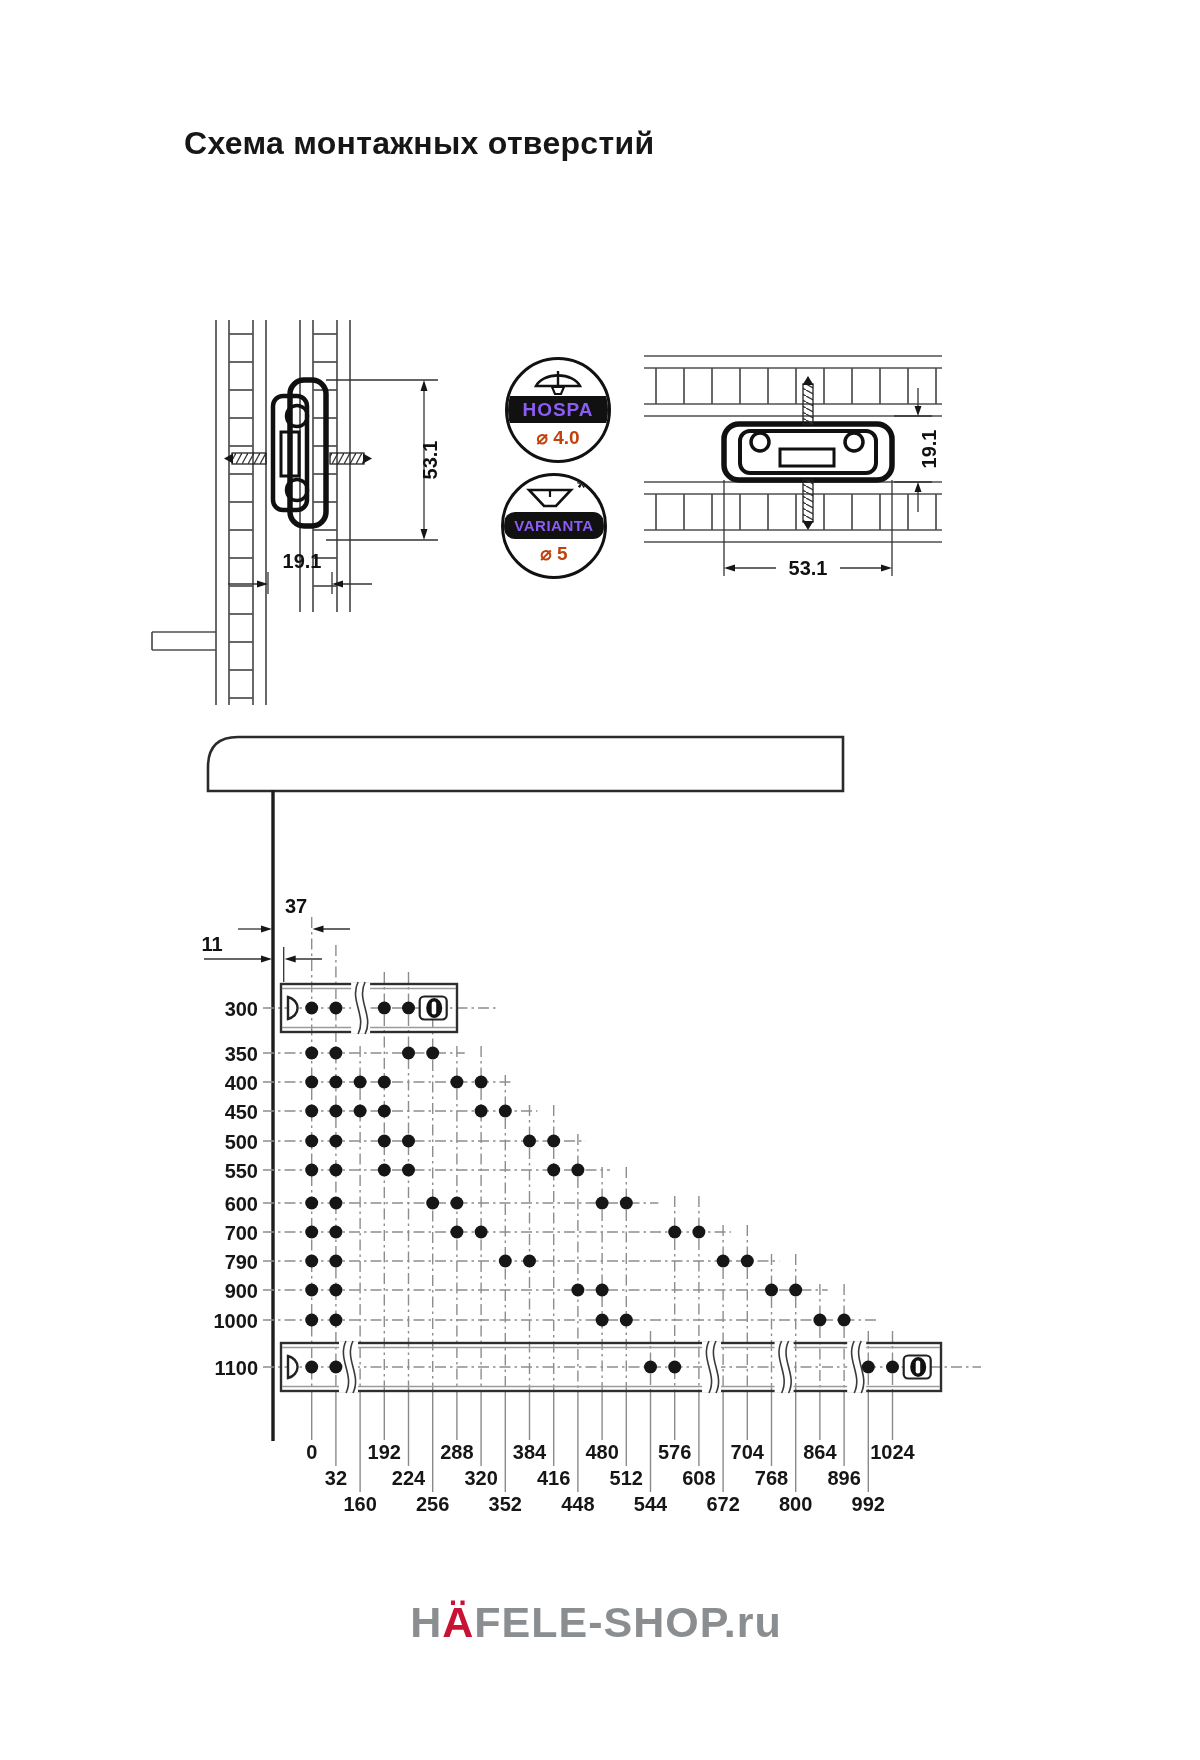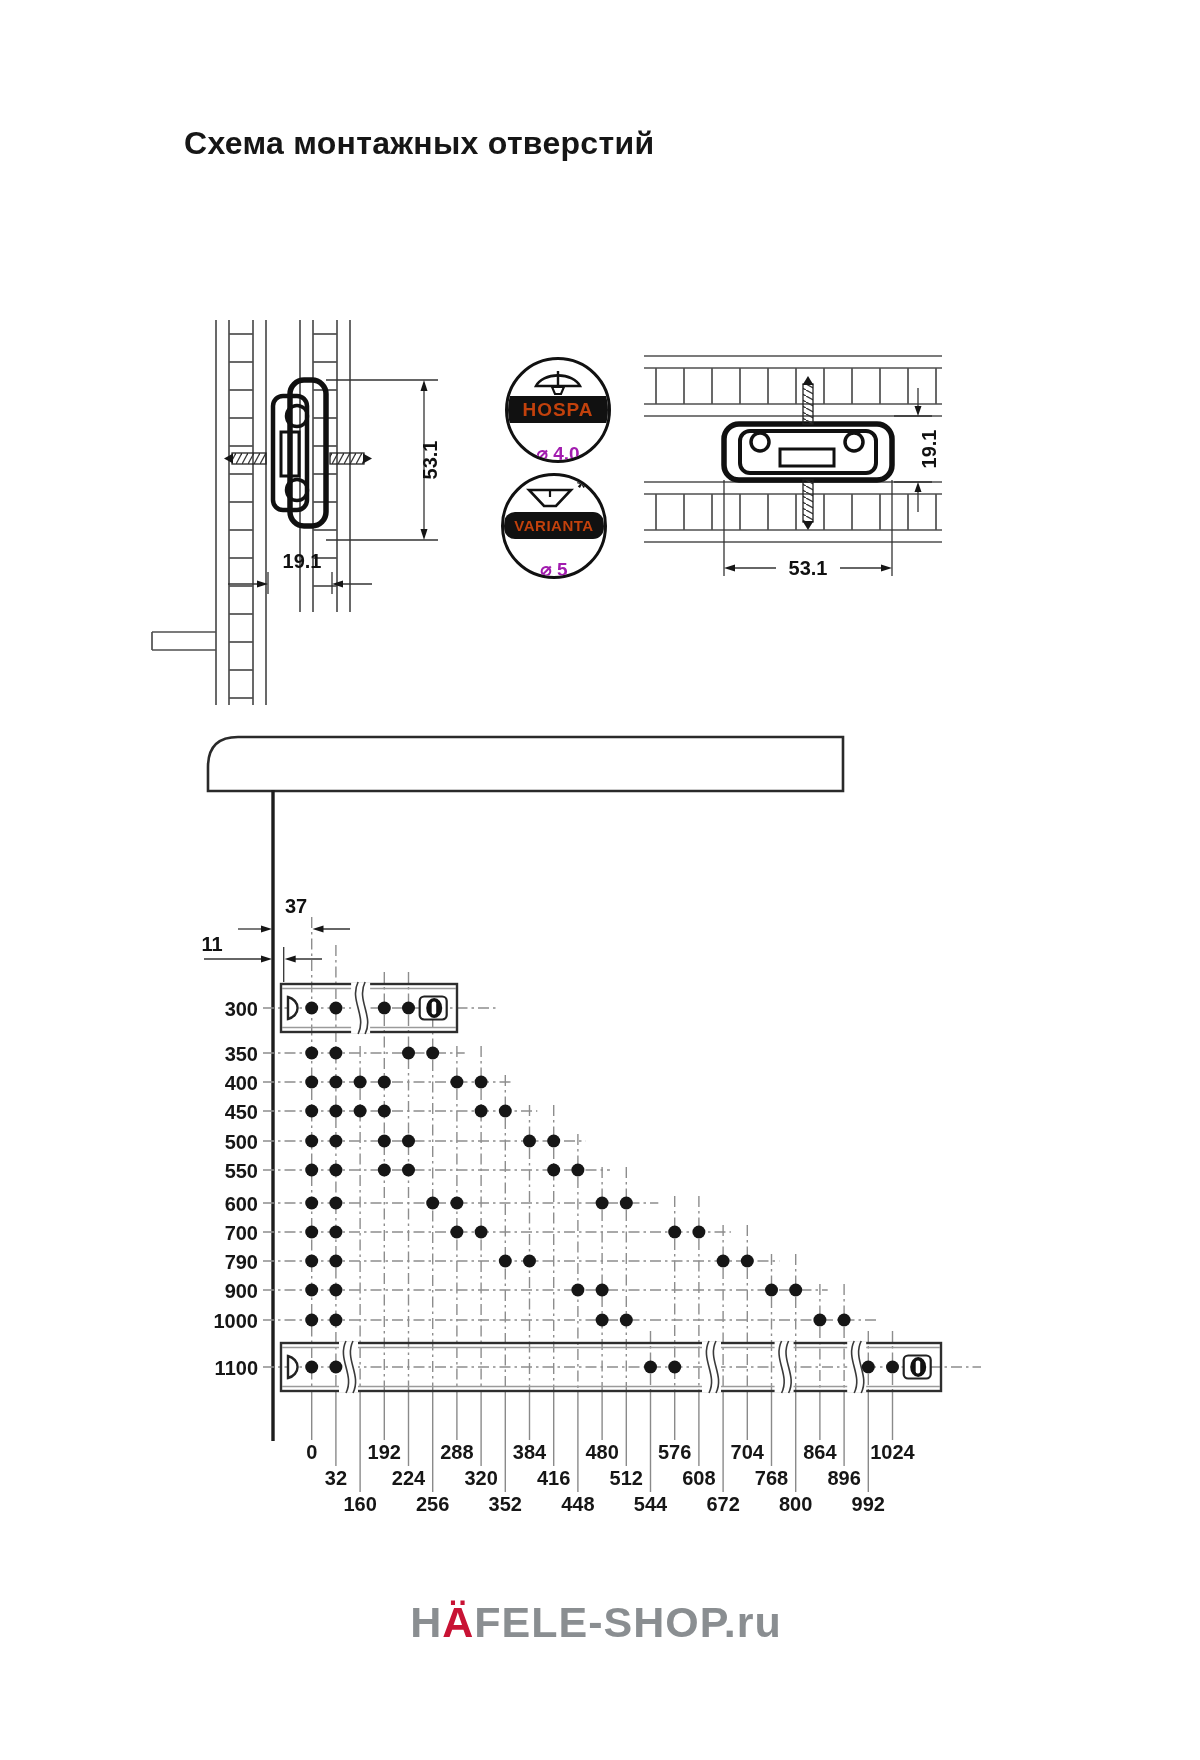--- a/index.html
+++ b/index.html
@@ -23,24 +23,24 @@
   .break-line{fill:none;stroke:#3a3a3a;stroke-width:1.6;}
   .thin{stroke:#333;stroke-width:1.3;}
   .arrow{fill:#161616;}
   .dim-t{font:700 20px "Liberation Sans",sans-serif;fill:#111;}
   .ladder line{stroke:#4f4f4f;stroke-width:1.7;}
   .prof{fill:none;stroke:#101010;}
   
   .badge{position:absolute;width:106px;height:106px;border:3.5px solid #111;border-radius:50%;
          background:#fff;overflow:hidden;display:flex;flex-direction:column;box-sizing:border-box;}
   .badge-top{flex:0 0 36px;display:flex;align-items:flex-end;justify-content:center;}
-  .badge-band{flex:0 0 27px;background:#111;color:#c2410c;text-align:center;font-weight:700;
+  .badge-band{flex:0 0 27px;background:#111;color:#8b5cf6;text-align:center;font-weight:700;
               font-size:19px;line-height:27px;letter-spacing:1px;}
   .badge-band.v-band{font-size:15px;letter-spacing:.5px;border-radius:11px;}
-  .badge-size{flex:1;text-align:center;font-weight:700;font-size:19px;color:#a21caf;padding-top:19px;}
+  .badge-size{flex:1;text-align:center;font-weight:700;font-size:19px;color:#c2410c;padding-top:3px;}
   
   .footer{position:absolute;left:0;right:8px;top:1598px;text-align:center;font-weight:700;
           font-size:43px;letter-spacing:1px;color:#8a8e91;cursor:pointer;}
   .logo-red{color:#c81334;}
 </style>
 </head>
 <body>
 
 <div class="page">
 

